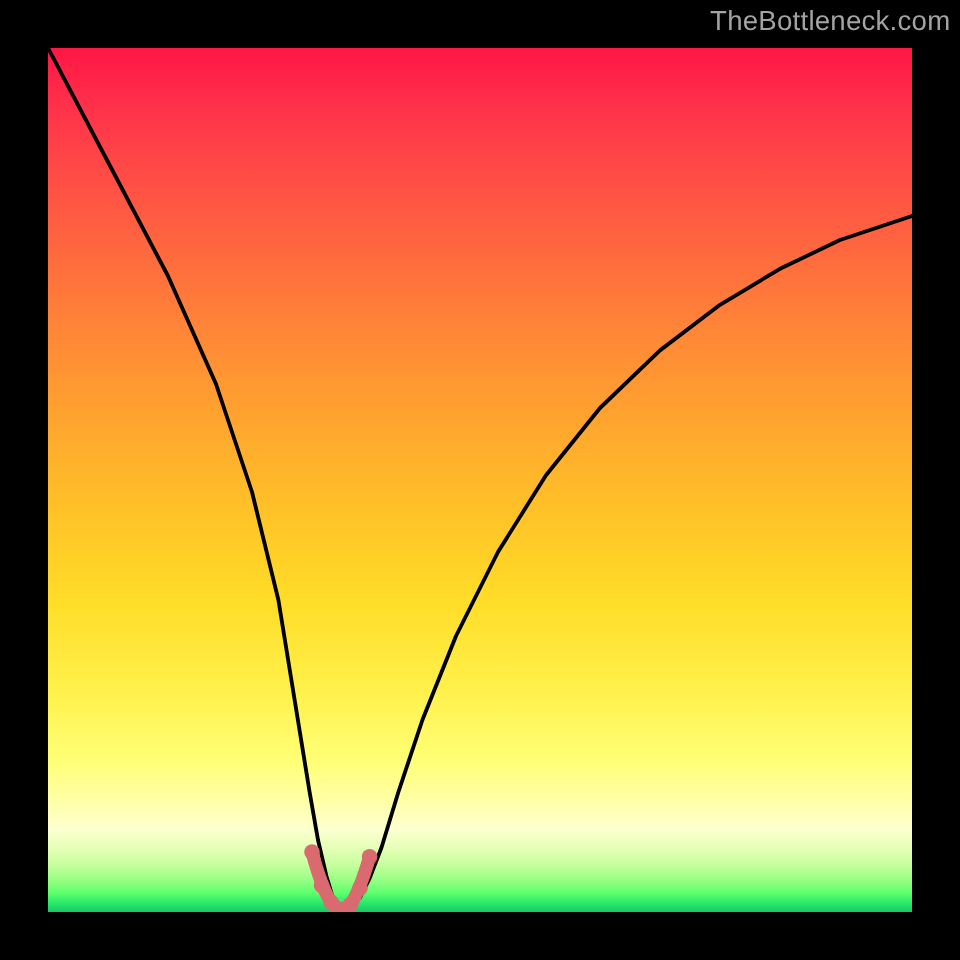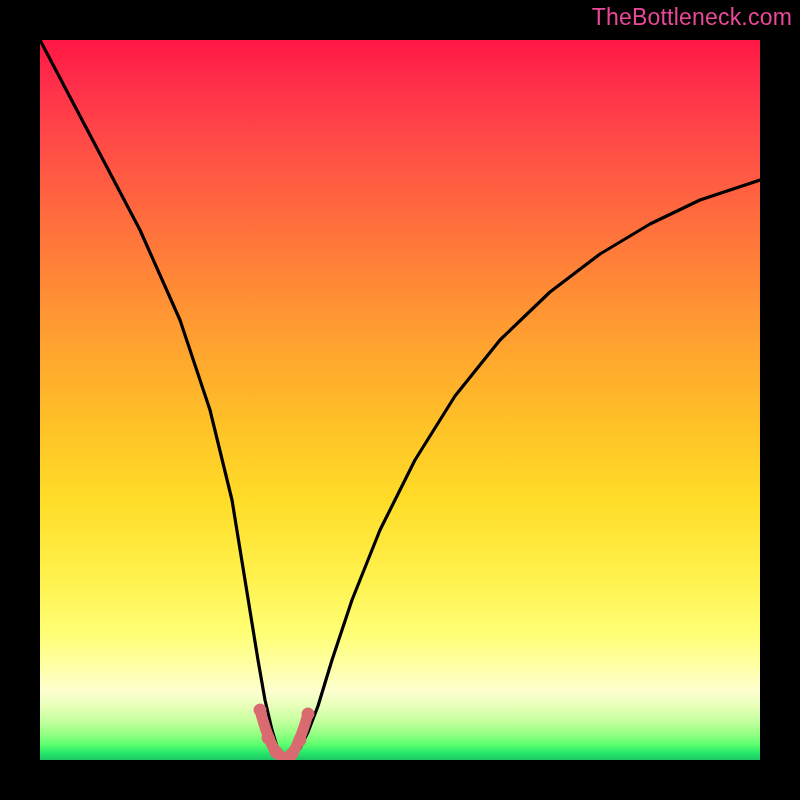--- a/index.html
+++ b/index.html
@@ -43,21 +43,21 @@
       #97ff85 96.3%,
       #5eff6e 97.8%,
       #27e86a 99%,
       #1bc765 100%
     );
   }
   .watermark {
     position: absolute;
     top: 4px;
     right: 8px;
-    color: #ec4899;
+    color: #a3a3a3;
     font-size: 23px;
     font-weight: 400;
     letter-spacing: 0.2px;
     user-select: none;
   }
   svg.curve {
     position: absolute;
     left: 0;
     top: 0;
     width: 720px;

